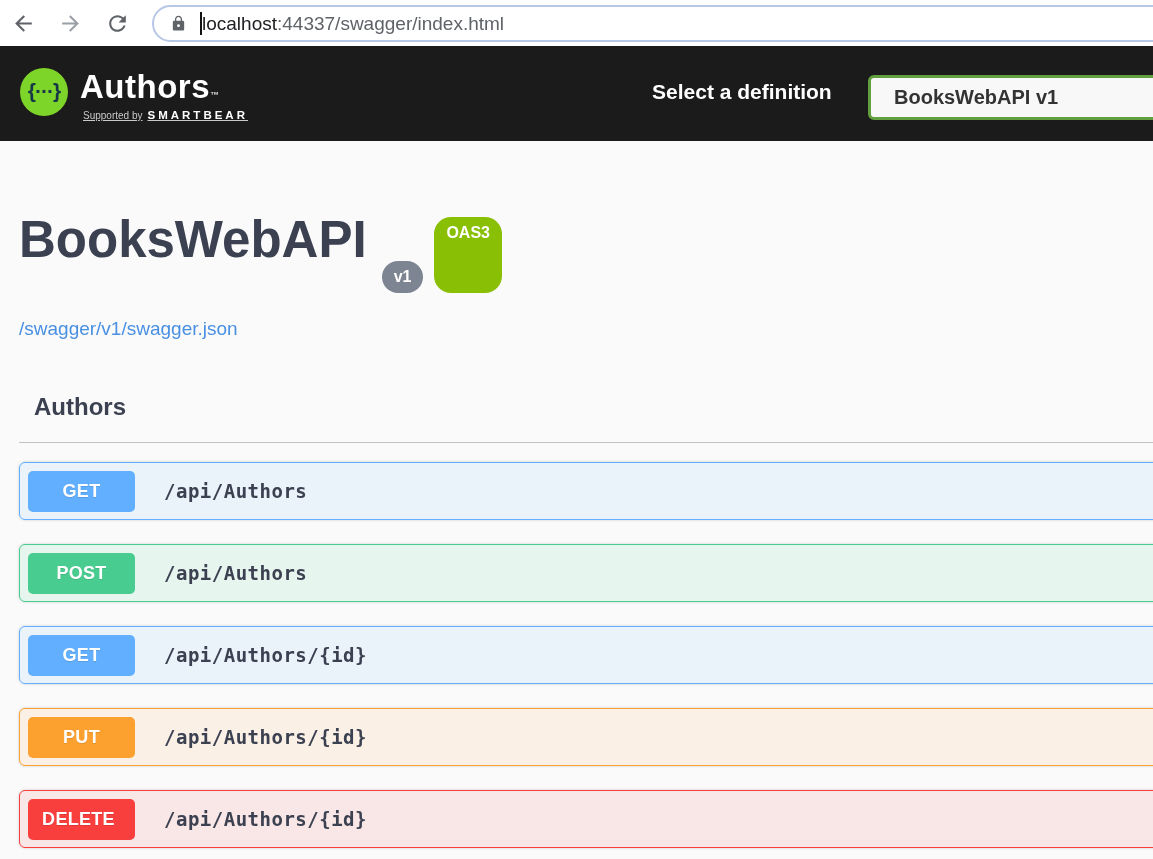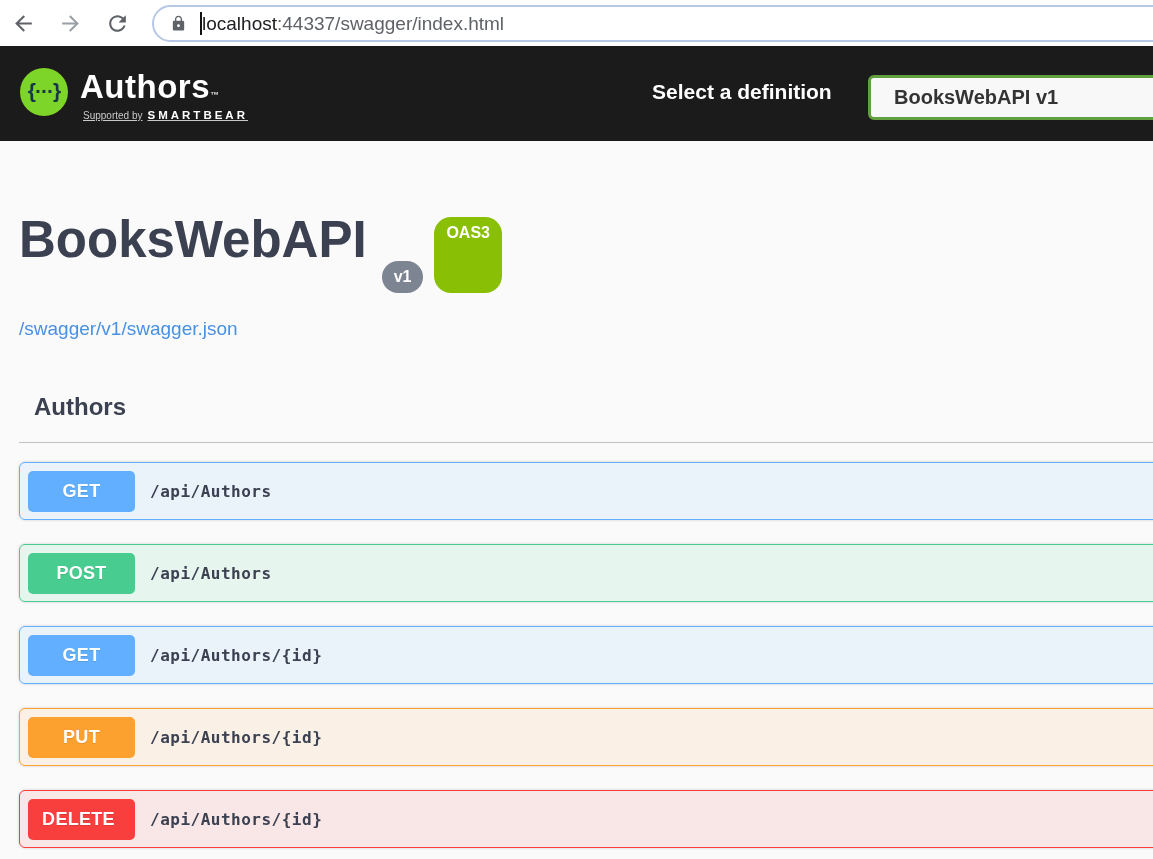--- a/index.html
+++ b/index.html
@@ -58,22 +58,22 @@
                 padding:0 0 21px 15px; border-bottom:1px solid rgba(59,65,81,.3); }
   .tag-title { font-size:24px; font-weight:bold; color:#3b4151; }
 
   .operations { position:absolute; left:19px; top:321px; width:1480px; }
   .opblock { height:58px; margin-bottom:24px; border-radius:6px; border:1px solid;
              display:flex; align-items:center; padding-left:8px;
              box-shadow:0 0 3px rgba(0,0,0,.19); cursor:pointer; }
   .method { min-width:107px; padding:10px 14px; text-align:center; border-radius:5px;
             color:#fff; font-size:18px; font-weight:bold; letter-spacing:.3px;
             text-shadow:0 1px 0 rgba(0,0,0,.1); }
-  .op-path { margin-left:15px; font-family:"DejaVu Sans Mono", monospace;
-             font-size:16px; font-weight:bold; color:#3b4151; letter-spacing:.5px; }
+  .op-path { margin-left:29px; font-family:"DejaVu Sans Mono", monospace;
+             font-size:19px; font-weight:bold; color:#3b4151; letter-spacing:.5px; }
 
   .m-get    { border-color:#61affe; background:rgba(97,175,254,.10); }
   .m-get    .method { background:#61affe; }
   .m-post   { border-color:#49cc90; background:rgba(73,204,144,.10); }
   .m-post   .method { background:#49cc90; }
   .m-put    { border-color:#fca130; background:rgba(252,161,48,.10); }
   .m-put    .method { background:#fca130; }
   .m-delete { border-color:#f93e3e; background:rgba(249,62,62,.10); }
   .m-delete .method { background:#f93e3e;padding-left:8px; }
 </style>

